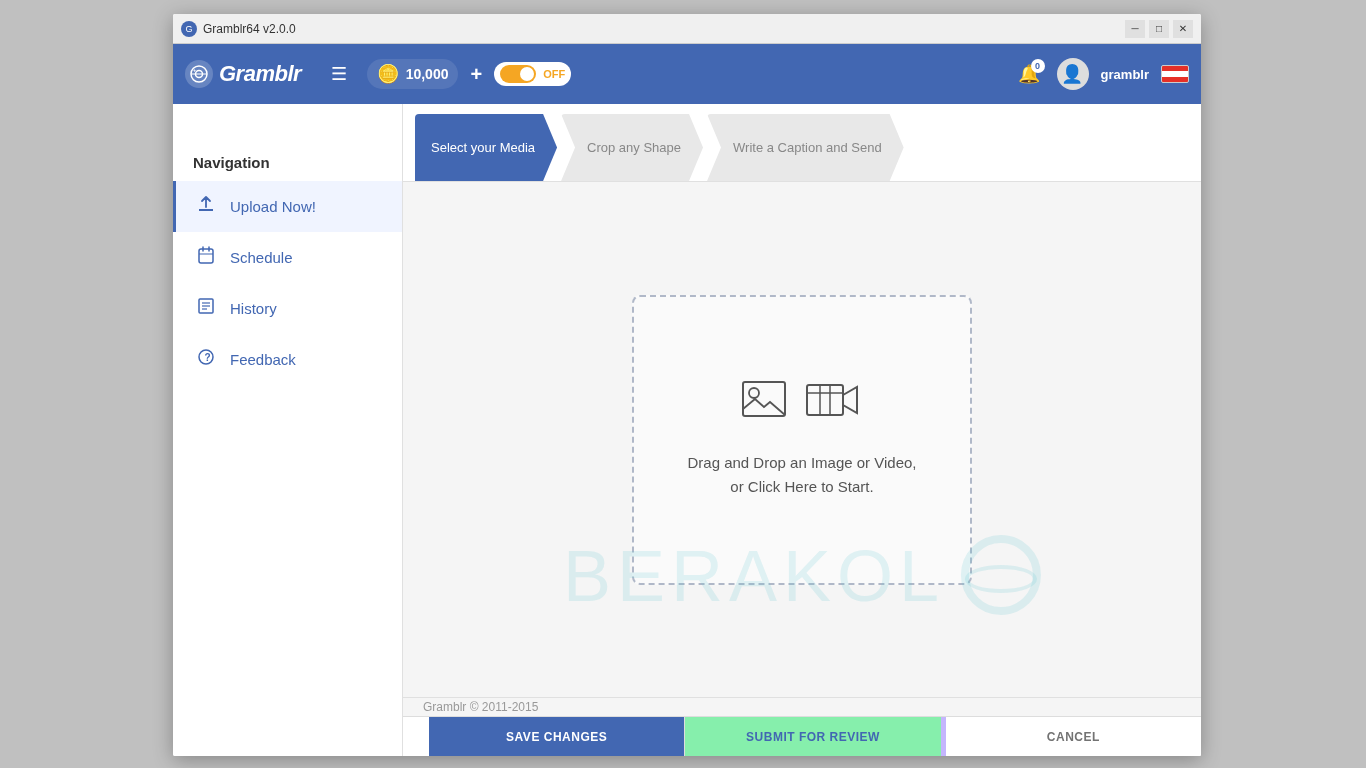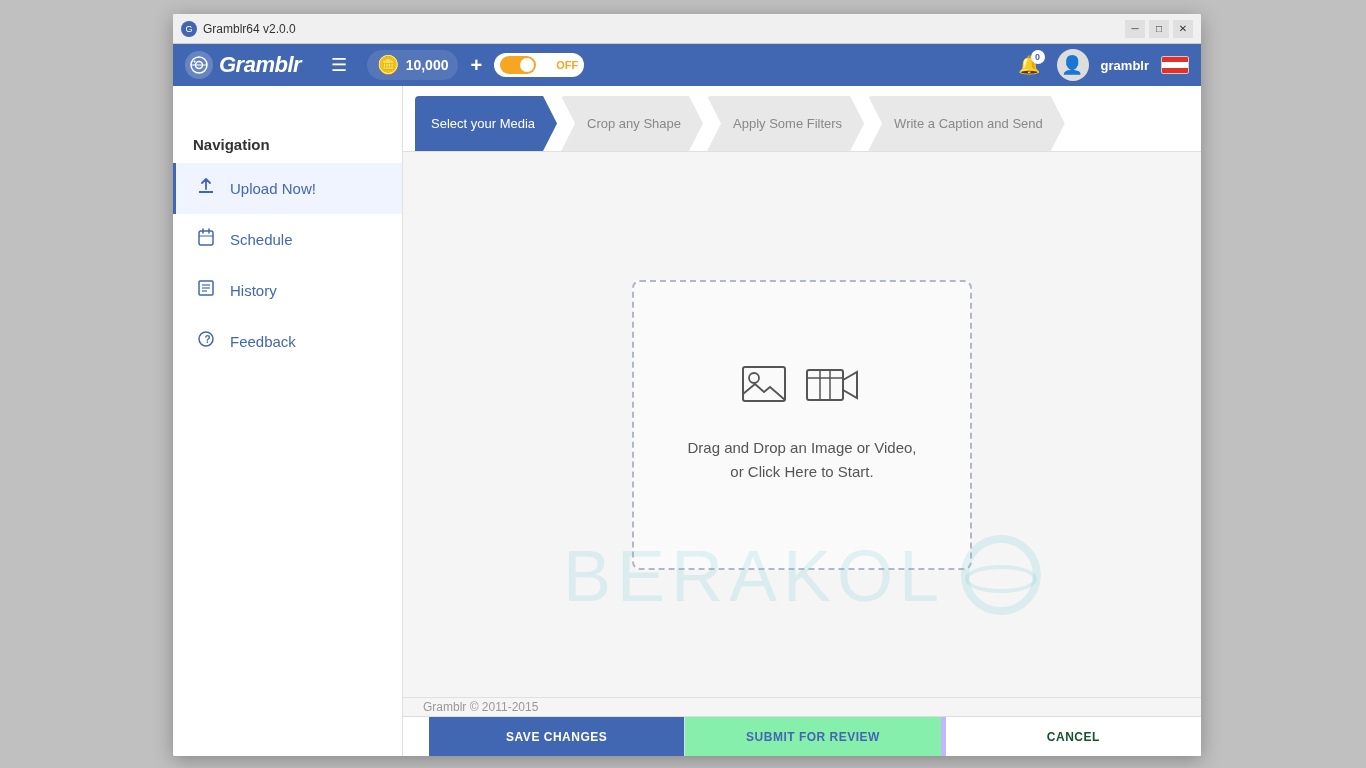--- a/index.html
+++ b/index.html
@@ -67,21 +67,21 @@
 
     
     .app {
       display: flex;
       flex-direction: column;
       height: calc(742px - 30px);
     }
 
     
     .topbar {
-      height: 42px;
+      height: 60px;
       background: #4267b2;
       display: flex;
       align-items: center;
       padding: 0 12px;
       gap: 12px;
       flex-shrink: 0;
     }
     .topbar-logo {
       display: flex;
       align-items: center;
@@ -131,21 +131,21 @@
       font-size: 20px;
       cursor: pointer;
       font-weight: bold;
     }
     .topbar-toggle {
       background: #fff;
       border-radius: 20px;
       padding: 3px 6px;
       display: flex;
       align-items: center;
-      gap: 20px;
+      gap: 7px;
       font-size: 12px;
       font-weight: bold;
     }
     .toggle-track {
       width: 36px;
       height: 18px;
       background: #f5a623;
       border-radius: 9px;
       position: relative;
     }
@@ -265,21 +265,21 @@
     .step-tabs {
       display: flex;
       align-items: center;
       background: #fff;
       border-bottom: 1px solid #e0e0e0;
       padding: 10px 12px 0;
       gap: 0;
       flex-shrink: 0;
     }
     .step-tab {
-      padding: 20px 22px;
+      padding: 26px 22px;
       font-size: 13px;
       font-weight: 500;
       color: #888;
       cursor: pointer;
       position: relative;
       background: #e8e8e8;
       border-radius: 4px 4px 0 0;
       margin-right: 4px;
       clip-path: polygon(0 0, calc(100% - 14px) 0, 100% 50%, calc(100% - 14px) 100%, 0 100%, 14px 50%);
       padding-left: 26px;
@@ -397,21 +397,21 @@
       color: #fff;
     }
     .bottom-btn.submit {
       background: #86efac;
       color: #4267b2;
       border-left: 1px solid #ddd;
       border-right: 5px solid #c4b5fd;
     }
     .bottom-btn.cancel {
       background: #fff;
-      color: #14532d;
+      color: #737373;
     }
   </style>
 </head>
 <body>
 
 <div class="window-wrapper">
 
   <div class="title-bar">
     <div class="title-bar-icon">
       <span style="font-size:9px;color:#fff;">G</span>
@@ -516,23 +516,20 @@
       </div>
 
       <div class="content-area">
 
         <div class="step-tabs">
           <div class="step-tab active">
             <span>Select your Media</span>
           </div>
           <div class="step-tab">
             <span>Crop any Shape</span>
-          </div>
-          <div class="step-tab">
-            <span>Apply Some Filters</span>
           </div>
           <div class="step-tab">
             <span>Write a Caption and Send</span>
           </div>
         </div>
 
         <div class="upload-section">
           <div class="upload-dropzone">
             <div class="upload-icons">
 

